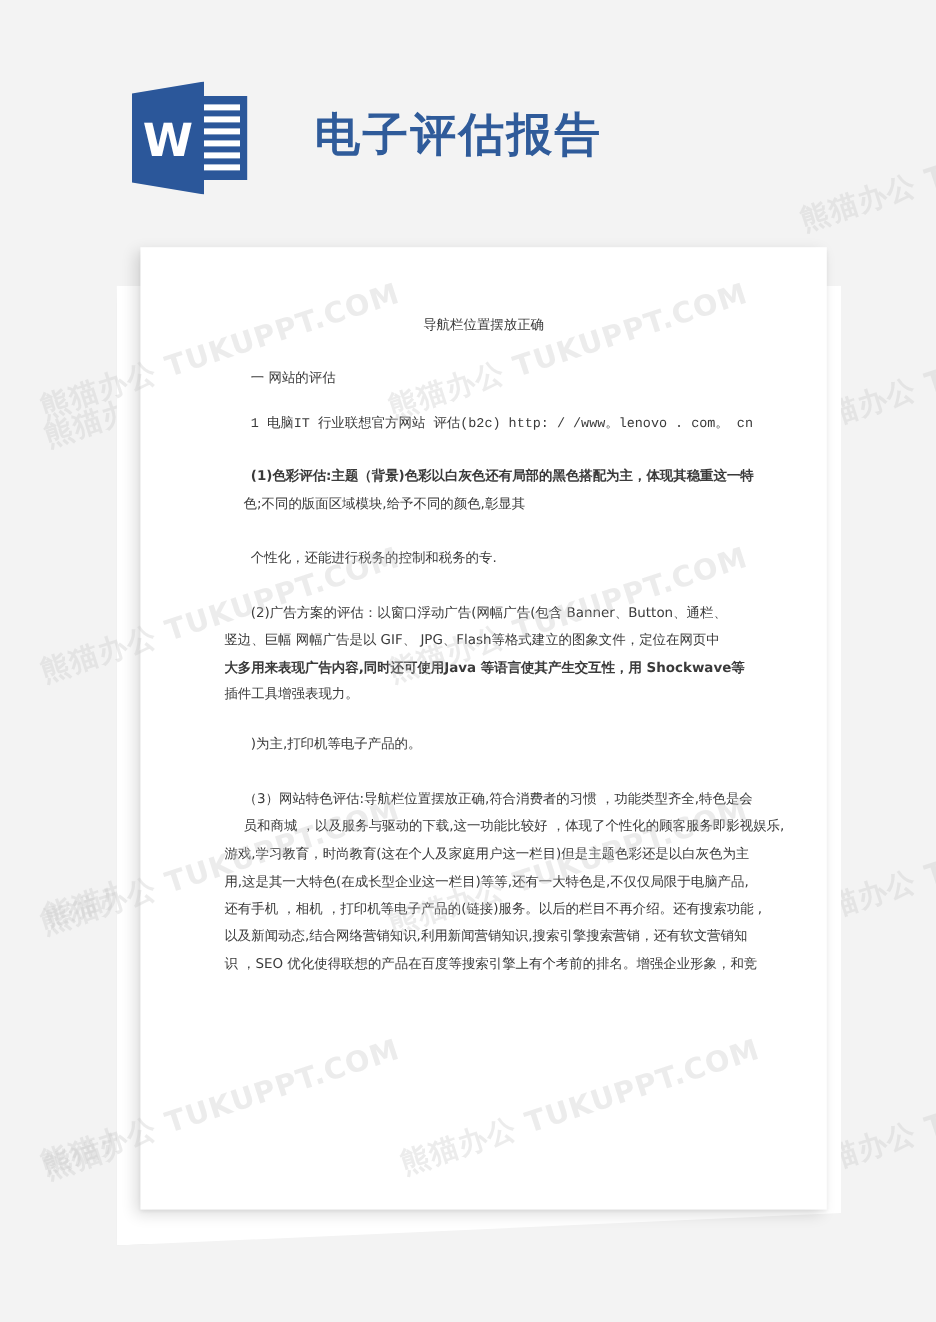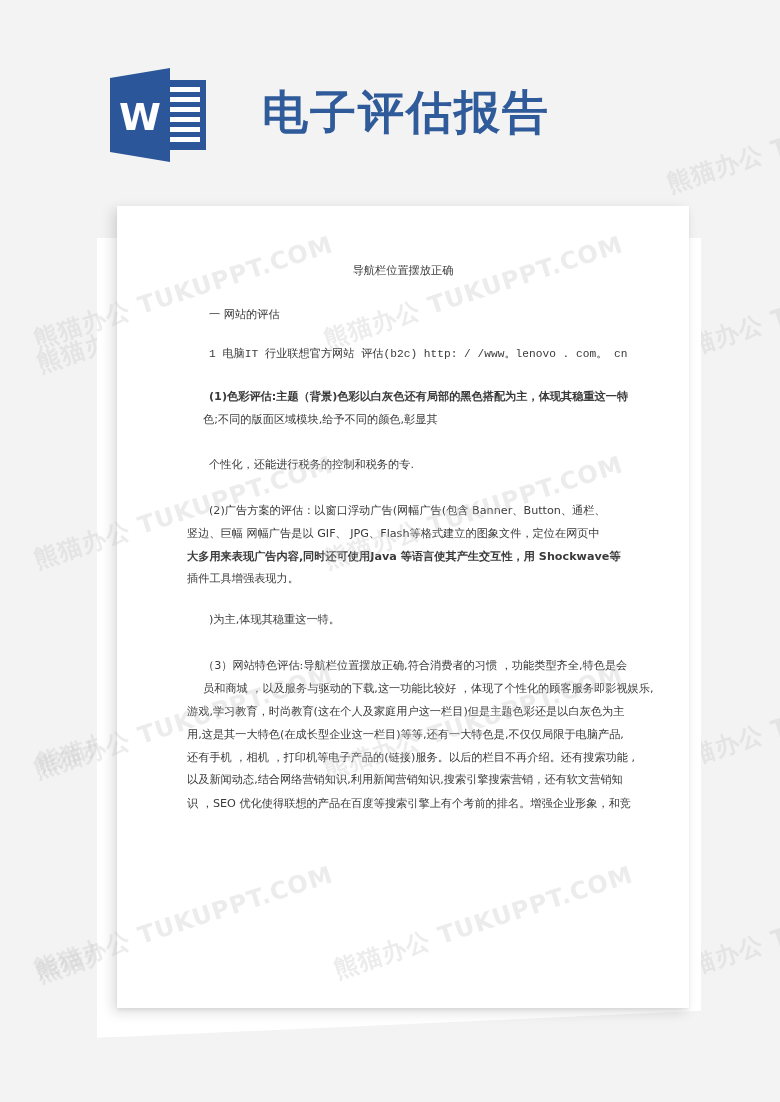--- a/index.html
+++ b/index.html
@@ -23,21 +23,21 @@
     .word-icon {
       position: absolute;
       left: 108px; top: 68px;
       width: 100px; height: 94px;
     }
     .header-title {
       position: absolute;
       left: 262px; top: 72px;
       font-family: "DejaVu Serif", "Liberation Serif", serif;
       font-weight: bold;
-      font-size: 46px;
+      font-size: 38px;
       letter-spacing: 2px;
       color: #2f5b9a;
       line-height: 80px;
       white-space: nowrap;
     }
     
     .page-back {
       position: absolute;
       left: 97px; top: 238px;
       width: 604px; height: 800px;
@@ -128,21 +128,21 @@
     <div class="line" style="top:180px; left:22px;font-weight:bold;">(1)色彩评估:主题（背景)色彩以白灰色还有局部的黑色搭配为主，体现其稳重这一特</div>
     <div class="line" style="top:203px; left:16px;">色;不同的版面区域模块,给予不同的颜色,彰显其</div>
 
     <div class="line" style="top:248px; left:22px;">个性化，还能进行税务的控制和税务的专.</div>
 
     <div class="line" style="top:294px; left:22px;">(2)广告方案的评估：以窗口浮动广告(网幅广告(包含  Banner、Button、通栏、</div>
     <div class="line" style="top:317px; left:0;">竖边、巨幅  网幅广告是以 GIF、  JPG、Flash等格式建立的图象文件，定位在网页中</div>
     <div class="line" style="top:340px; left:0;font-weight:bold;">大多用来表现广告内容,同时还可使用Java 等语言使其产生交互性，用  Shockwave等</div>
     <div class="line" style="top:362px; left:0;">插件工具增强表现力。</div>
 
-    <div class="line" style="top:403px; left:22px;">)为主,体现其稳重这一特。</div>
+    <div class="line" style="top:403px; left:22px;">)为主,打印机等电子产品的。</div>
 
     <div class="line" style="top:449px; left:16px;">（3）网站特色评估:导航栏位置摆放正确,符合消费者的习惯   ，功能类型齐全,特色是会</div>
     <div class="line" style="top:472px; left:16px;">员和商城 ，以及服务与驱动的下载,这一功能比较好 ，体现了个性化的顾客服务即影视娱乐,</div>
     <div class="line" style="top:495px; left:0;">游戏,学习教育，时尚教育(这在个人及家庭用户这一栏目)但是主题色彩还是以白灰色为主</div>
     <div class="line" style="top:518px; left:0;">用,这是其一大特色(在成长型企业这一栏目)等等,还有一大特色是,不仅仅局限于电脑产品,</div>
     <div class="line" style="top:541px; left:0;">还有手机 ，相机 ，打印机等电子产品的(链接)服务。以后的栏目不再介绍。还有搜索功能 ,</div>
     <div class="line" style="top:535px; left:0;margin-top:28px;">以及新闻动态,结合网络营销知识,利用新闻营销知识,搜索引擎搜索营销，还有软文营销知</div>
     <div class="line" style="top:587px; left:0;text-align:center;">识 ，SEO 优化使得联想的产品在百度等搜索引擎上有个考前的排名。增强企业形象，和竞</div>
   </div>
 

